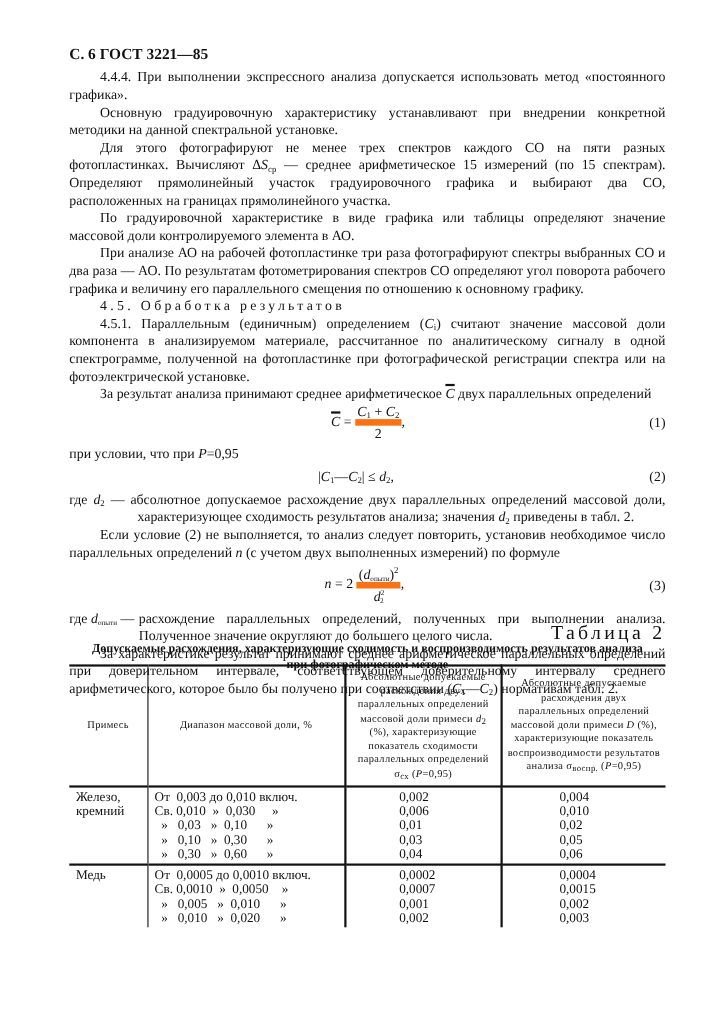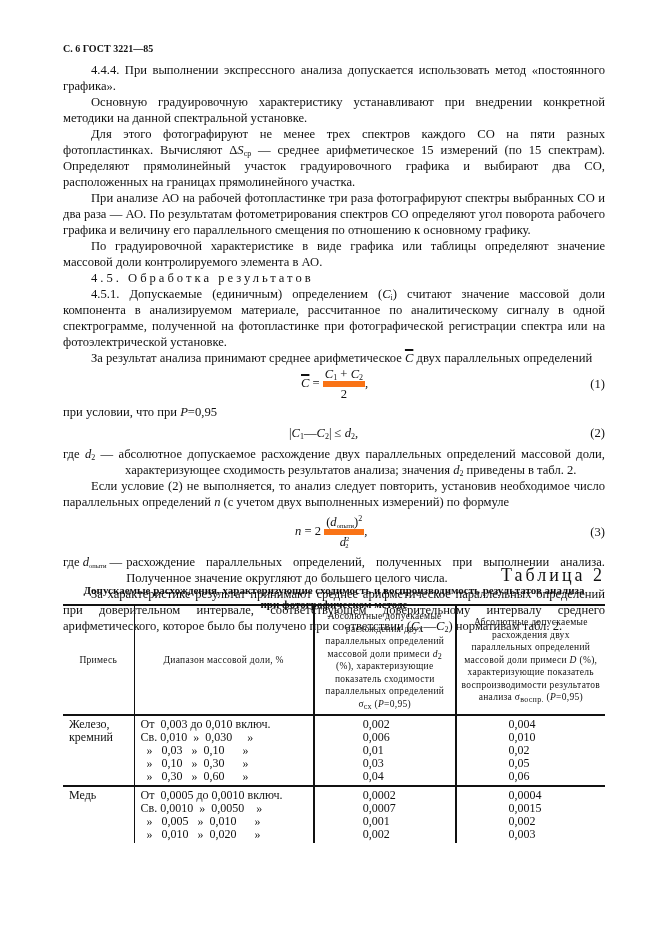--- a/index.html
+++ b/index.html
@@ -3,21 +3,21 @@
   <meta charset="utf-8">
   <style>
     html, body { margin: 0; padding: 0; background: #ffffff; }
     body {
       width: 661px; height: 936px; position: relative; overflow: hidden;
       font-family: "Liberation Serif", "DejaVu Serif", serif;
       color: #111111;
     }
     .page-header {
       position: absolute; left: 63px; top: 43px;
-      font-weight: bold; font-size: 10px; letter-spacing: 0px;
+      font-weight: bold; font-size: 14px; letter-spacing: 0px;
     }
     .body-text {
       position: absolute; left: 63px; top: 62px; width: 542px;
       font-size: 12.6px; line-height: 16px;
     }
     .p { text-align: justify; text-indent: 28px; margin: 0; }
     .p.noindent { text-indent: 0; }
     .spaced { letter-spacing: 3px; }
     i { font-style: italic; }
     sub { font-size: 8px; vertical-align: -2px; line-height: 0; }
@@ -69,24 +69,24 @@
   </style>
 </head>
 <body>
 
 <div class="page-header">С. 6 ГОСТ 3221—85</div>
 
 <div class="body-text">
   <p class="p">4.4.4. При выполнении экспрессного анализа допускается использовать метод «постоянного графика».</p>
   <p class="p">Основную градуировочную характеристику устанавливают при внедрении конкретной методики на данной спектральной установке.</p>
   <p class="p"><span>Для этого фотографируют не менее трех спектров каждого СО на пяти разных фотопластинках. Вычисляют Δ</span><i>S</i><sub>ср</sub><span> — среднее арифметическое 15 измерений (по 15 спектрам). Определяют прямолинейный участок градуировочного графика и выбирают два СО, расположенных на границах прямолинейного участка.</span></p>
+  <p class="p">По градуировочной характеристике в виде графика или таблицы определяют значение массовой доли контролируемого элемента в АО.</p>
   <p class="p">При анализе АО на рабочей фотопластинке три раза фотографируют спектры выбранных СО и два раза — АО. По результатам фотометрирования спектров СО определяют угол поворота рабочего графика и величину его параллельного смещения по отношению к основному графику.</p>
-  <p class="p">По градуировочной характеристике в виде графика или таблицы определяют значение массовой доли контролируемого элемента в АО.</p>
   <p class="p spaced">4.5. Обработка результатов</p>
-  <p class="p"><span>4.5.1. Допускаемые (единичным) определением (</span><i>C</i><sub>i</sub><span>) считают значение массовой доли компонента в анализируемом материале, рассчитанное по аналитическому сигналу в одной спектрограмме, полученной на фотопластинке при фотографической регистрации спектра или на фотоэлектрической установке.</span></p>
+  <p class="p"><span>4.5.1. Параллельным (единичным) определением (</span><i>C</i><sub>i</sub><span>) считают значение массовой доли компонента в анализируемом материале, рассчитанное по аналитическому сигналу в одной спектрограмме, полученной на фотопластинке при фотографической регистрации спектра или на фотоэлектрической установке.</span></p>
   <p class="p"><span>За результат анализа принимают среднее арифметическое </span><i class="overline">C</i><span> двух параллельных определений</span></p>
 
   <div class="formula-row">
     <span class="formula">
       <i class="overline">C</i><span> = </span><span class="frac"><span class="num"><i>C</i><sub>1</sub><span> + </span><i>C</i><sub>2</sub></span><span class="den">2</span></span><span>,</span>
     </span>
     <span class="eqnum">(1)</span>
   </div>
 
   <p class="p noindent" style="margin-top:2px;"><span>при условии, что при </span><i>P</i><span>=0,95</span></p>

